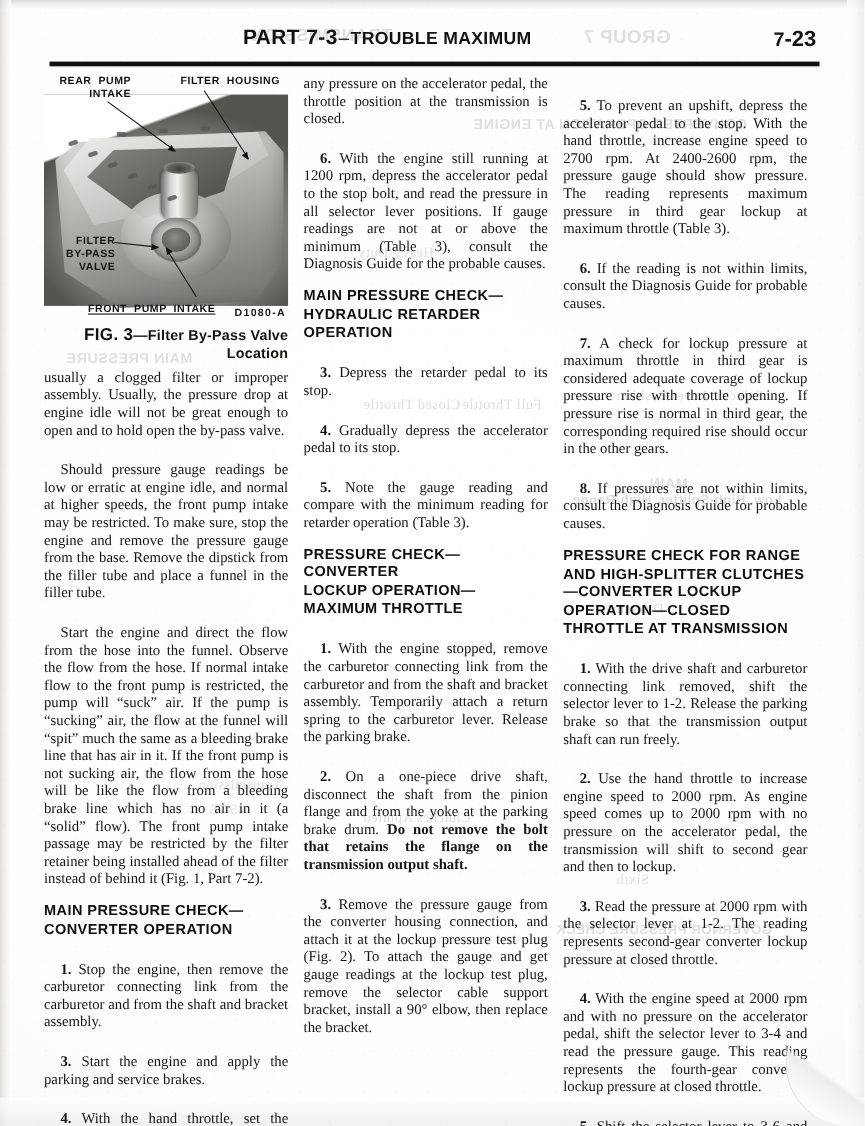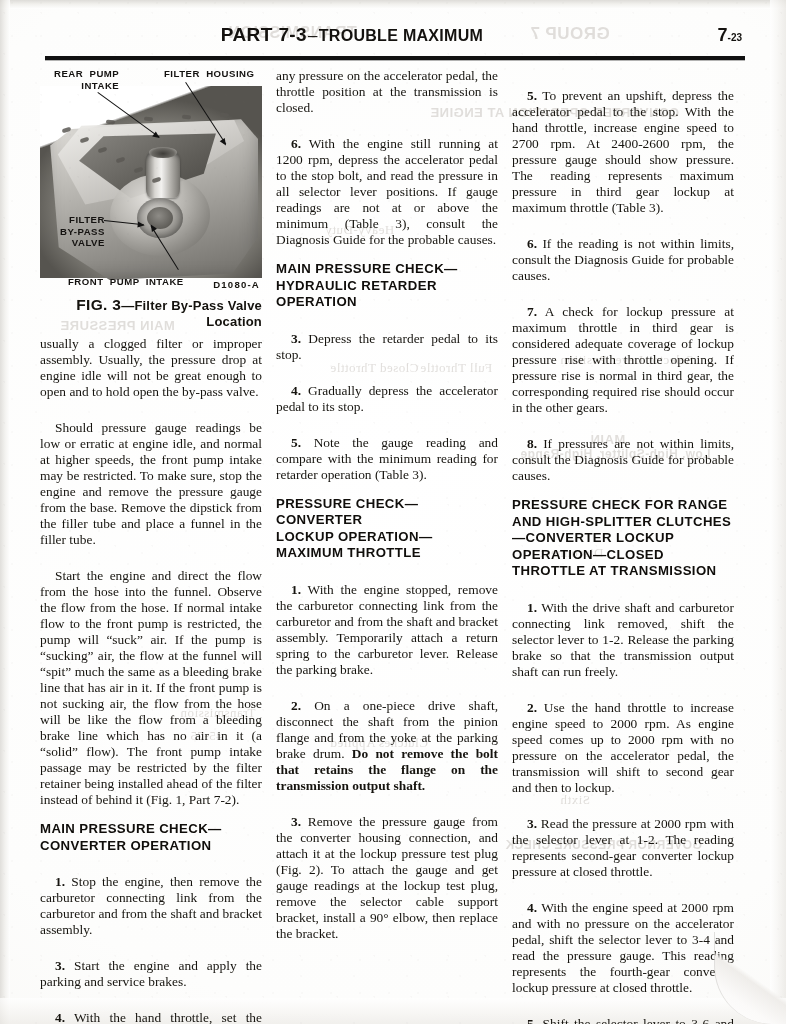--- a/index.html
+++ b/index.html
@@ -82,21 +82,21 @@
   }
   .header-title .part-lbl { font-size: 19px; letter-spacing: .4px; }
   .header-title .dash { font-weight: 400; padding: 0 1px; }
   .header-title .sub { font-size: 16px; letter-spacing: .3px; }
   .header-folio {
     position: absolute; right: 0; top: 1px;
     font-family: "Liberation Sans", sans-serif;
     font-weight: 700; color: #14120f;
     font-size: 18px;
   }
-  .header-folio .small { font-size: 10px; margin-top: 36px; }
+  .header-folio .small { font-size: 20px; margin-top: 36px; }
   .header-rule {
     position: absolute; left: 45px; top: 56px;
     width: 700px; height: 4px;
     background: #111;
   }
   .header-rule::after{
     content:""; position:absolute; left:0; top:4px; width:700px; height:1px;
     background: rgba(40,40,40,.35);
   }
 
@@ -336,21 +336,21 @@
             <div class="bolt" style="left:142px;top:29px; transform:rotate(4deg);"></div>
             <div class="bolt" style="left:180px;top:27px; transform:rotate(4deg);"></div>
           </div>
 
           <div class="fig-label" style="left:14px; top:0px;  text-align:right;">REAR  PUMP
    INTAKE</div>
           <div class="fig-label" style="left:124px; top:0px;">FILTER  HOUSING</div>
           <div class="fig-label" style="left:20px; top:146px; text-align:right;">FILTER
 BY-PASS
 VALVE</div>
-          <div class="fig-label" style="left:28px; top:208px;">FRONT  PUMP  INTAKE</div>
+          <div class="fig-label" style="left:40px; top:208px;text-decoration:underline;">FRONT  PUMP  INTAKE</div>
 
           <div class="lead" style="left:58px; top:24px; width:76px; transform:rotate(36deg);"></div>
           <div class="lead" style="left:146px; top:14px; width:74px; transform:rotate(57deg);"></div>
           <div class="lead" style="left:64px; top:152px; width:40px; transform:rotate(6deg);"></div>
           <div class="lead" style="left:138px; top:202px; width:52px; transform:rotate(-122deg);"></div>
 
           <div class="fig-code">D1080-A</div>
         </div>
         <div class="fig-caption">
           <span class="figno">FIG. 3</span><span>—</span><span>Filter By-Pass Valve Location</span>

